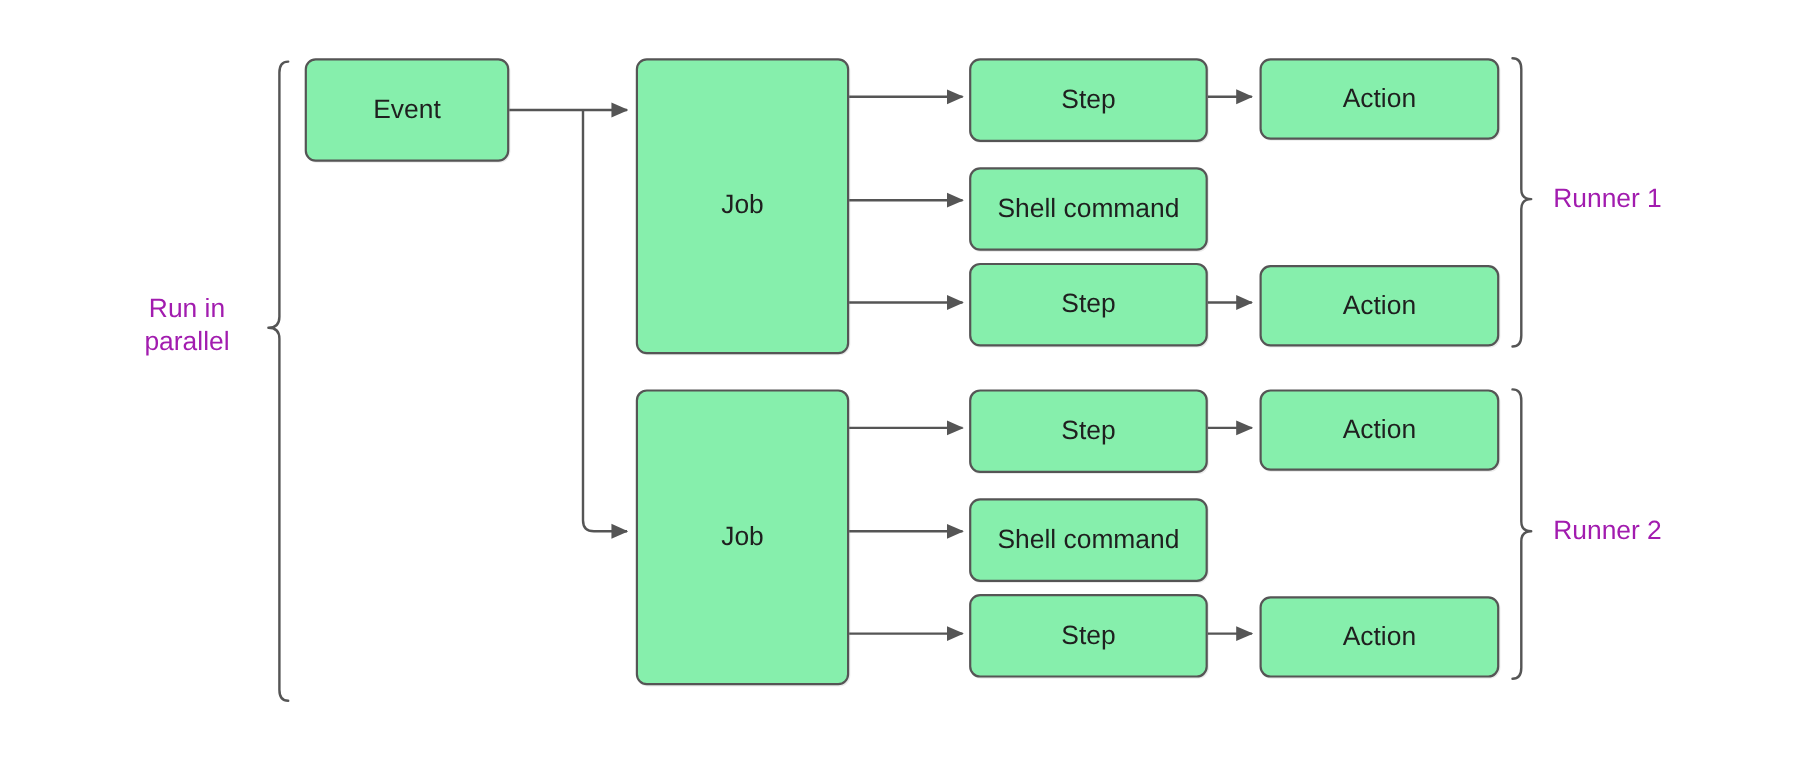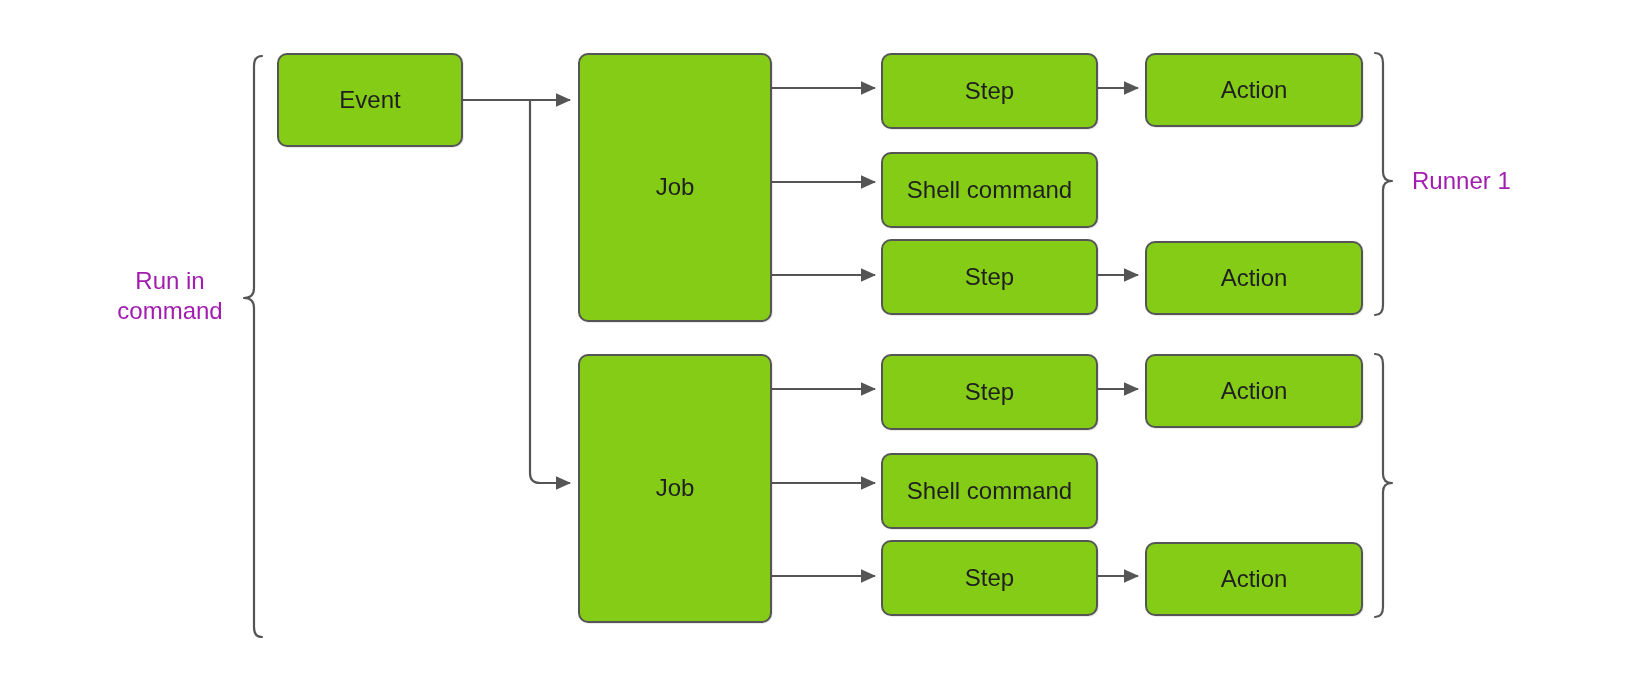--- a/index.html
+++ b/index.html
@@ -14,21 +14,21 @@
   #canvas {
     position: relative;
     width: 1639px;
     height: 700px;
     background: #ffffff;
     overflow: hidden;
   }
   .node {
     position: absolute;
     box-sizing: border-box;
-    background: #84cc16;
+    background: #86efac;
     border: 2px solid #555555;
     border-radius: 10px;
     display: flex;
     align-items: center;
     justify-content: center;
     color: #1f1f1f;
     font-size: 24px;
     line-height: 1.2;
     text-align: center;
     box-shadow: 1px 1px 0 rgba(0,0,0,0.08);
@@ -114,21 +114,21 @@
     <path class="brace-path" d="M 1375 354
              Q 1383 354 1383 364
              L 1383 474
              Q 1383 483 1392 483
              Q 1383 483 1383 492
              L 1383 607
              Q 1383 617 1375 617"></path>
   </svg>
 
   <div class="brace-label" style="left:110px; top:296px; width:120px; transform:translateY(-50%);">Run in
-command</div>
+parallel</div>
 
   <div class="node" style="left:277px; top:53px; width:186px; height:94px;">
     <span class="node-label">Event</span>
   </div>
 
   <div class="node" style="left:578px; top:53px; width:194px; height:269px;">
     <span class="node-label">Job</span>
   </div>
 
   <div class="node" style="left:881px; top:53px; width:217px; height:76px;">
@@ -166,14 +166,15 @@
     <span class="node-label">Shell command</span>
   </div>
 
   <div class="node" style="left:881px; top:540px; width:217px; height:76px;">
     <span class="node-label">Step</span>
   </div>
   <div class="node" style="left:1145px; top:542px; width:218px; height:74px;">
     <span class="node-label">Action</span>
   </div>
 
+  <div class="brace-label" style="left:1412px; top:483px; width:180px; text-align:left; transform:translateY(-50%);">Runner 2</div>
 
 </div>
 
 </body></html>

